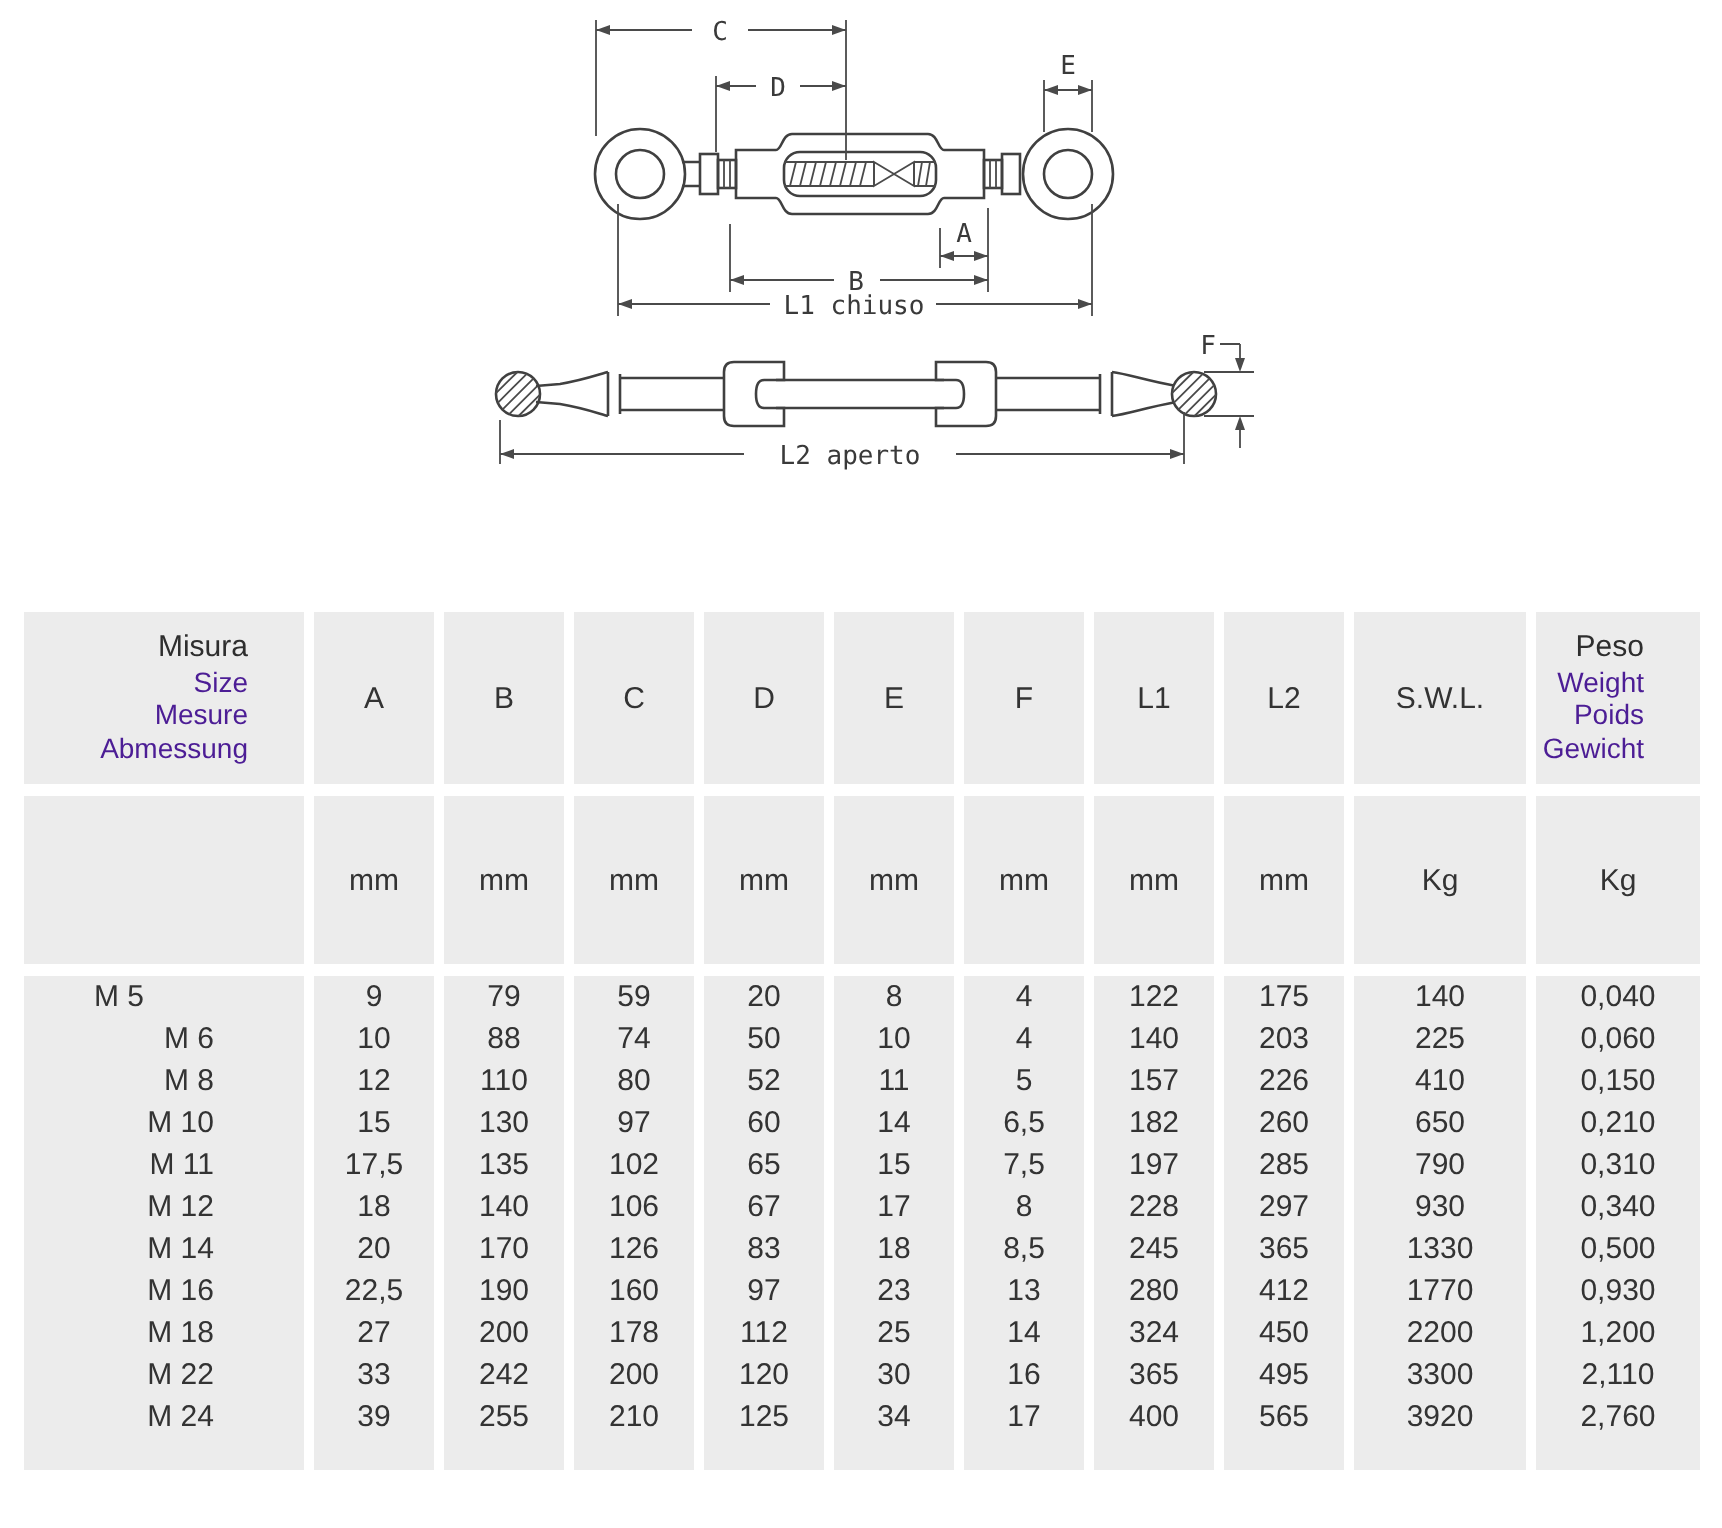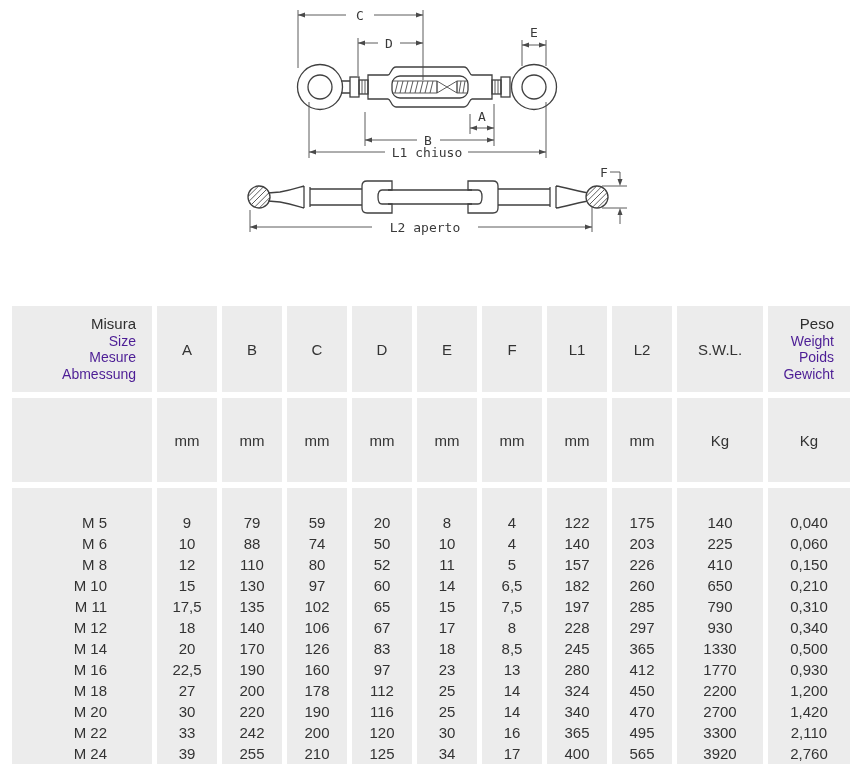--- a/index.html
+++ b/index.html
@@ -25,26 +25,26 @@
     table-layout:fixed;width:848px;margin:26px 0 0 7px;
   }
   table.spec td,table.spec th{
     background:#ececec;font-weight:normal;font-size:15px;
     color:#333333;text-align:center;vertical-align:middle;padding:0;
   }
   tr.gap td{background:transparent;height:6px;padding:0;}
   .hdr td,.hdr th{height:86px;}
   .units td{height:84px;}
   .hdr .name-cell{
-    text-align:right;padding-right:16px;line-height:16.5px;
+    text-align:right;padding-right:28px;line-height:16.5px;
   }
   .name-primary{color:#2e2e2e;font-size:15px;}
   .name-secondary{color:#4c1d95;font-size:14px;}
   tbody.data td{height:21px;font-size:15px;line-height:21px;}
-  tbody.data tr:first-child td{padding-top:24px;}
+  tbody.data tr:first-child td{text-align:center;}
   tbody.data tr:last-child td{padding-bottom:16px;}
   tbody.data td.c-size{text-align:right;padding-right:45px;}
 </style>
 </head>
 <body>
 
 <div class="page">
 
   <svg class="drawing" width="861" height="280" viewBox="0 0 861 280">
 
@@ -315,33 +315,20 @@
           <td class="c-val">178</td>
           <td class="c-val">112</td>
           <td class="c-val">25</td>
           <td class="c-val">14</td>
           <td class="c-val">324</td>
           <td class="c-val">450</td>
           <td class="c-val">2200</td>
           <td class="c-val">1,200</td>
         </tr>
         <tr>
-          <td class="c-size">M 20</td>
-          <td class="c-val">30</td>
-          <td class="c-val">220</td>
-          <td class="c-val">190</td>
-          <td class="c-val">116</td>
-          <td class="c-val">25</td>
-          <td class="c-val">14</td>
-          <td class="c-val">340</td>
-          <td class="c-val">470</td>
-          <td class="c-val">2700</td>
-          <td class="c-val">1,420</td>
-        </tr>
-        <tr>
           <td class="c-size">M 22</td>
           <td class="c-val">33</td>
           <td class="c-val">242</td>
           <td class="c-val">200</td>
           <td class="c-val">120</td>
           <td class="c-val">30</td>
           <td class="c-val">16</td>
           <td class="c-val">365</td>
           <td class="c-val">495</td>
           <td class="c-val">3300</td>

